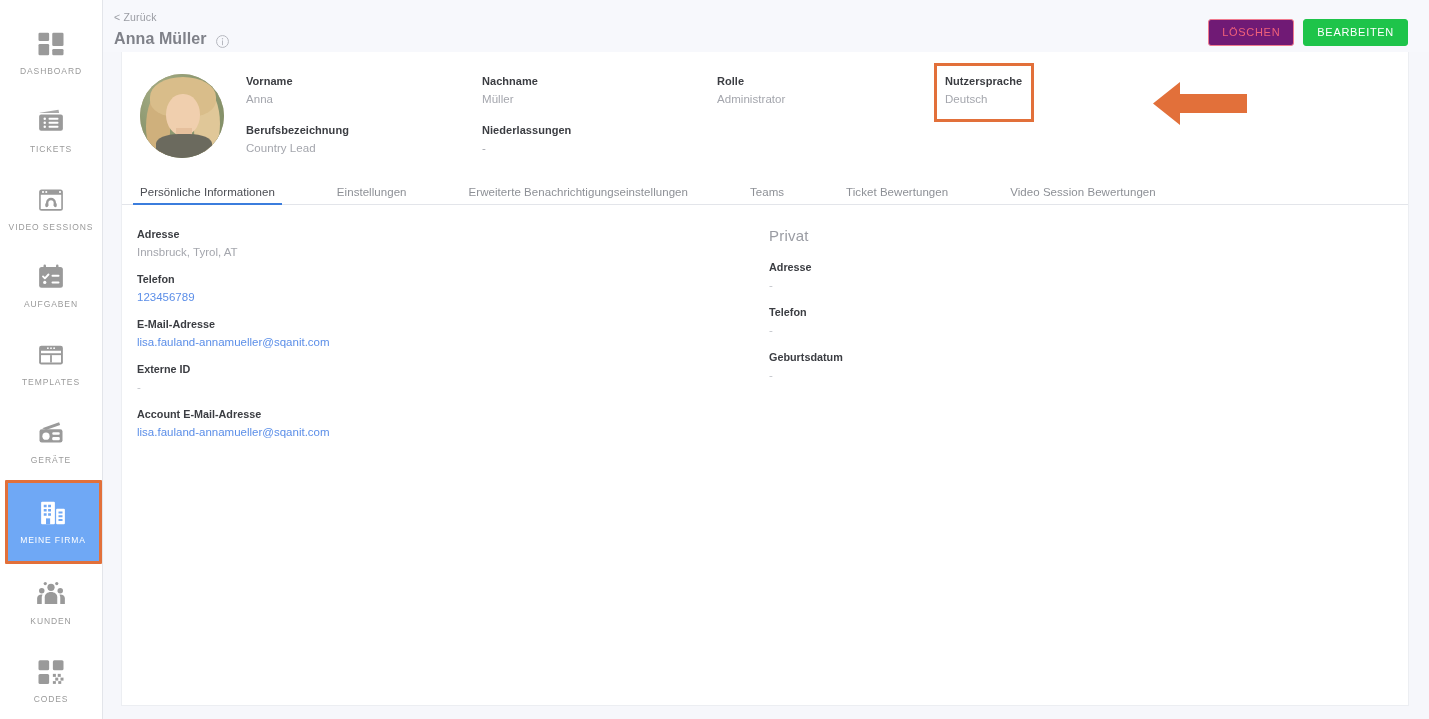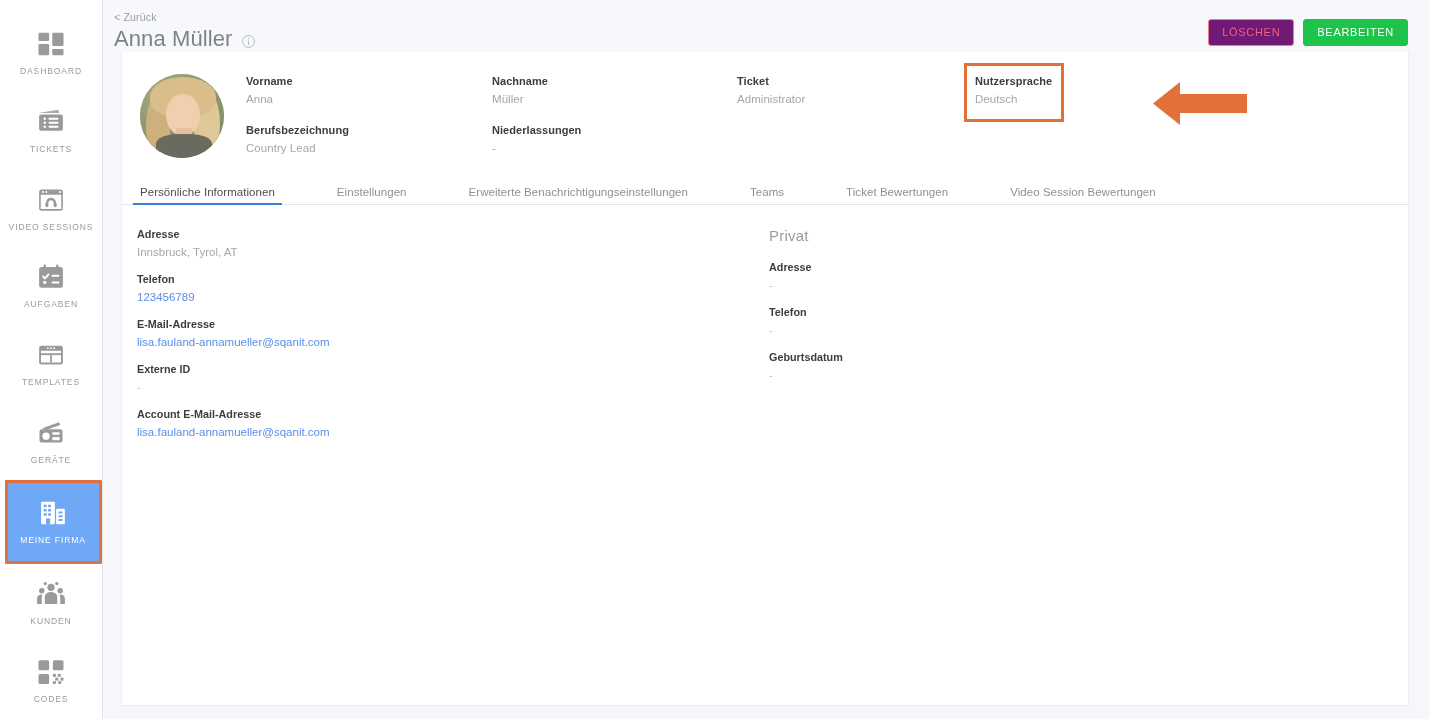--- a/index.html
+++ b/index.html
@@ -68,22 +68,22 @@
   }
   .backlink {
     font-size: 10.5px;
     color: #9a9ca3;
     letter-spacing: 0.2px;
     cursor: pointer;
     display: inline-block;
   }
   .title-row { display: flex; align-items: center; gap: 8px; margin-top: 1px; }
   .page-title {
-    font-size: 22px;
-    font-weight: 400;
+    font-size: 16px;
+    font-weight: 700;
     color: #7f8189;
     letter-spacing: 0.1px;
     line-height: 26px;
   }
   .info-ico { width: 15px; height: 15px; color:#b6b8bf; display:block; margin-top:4px; }
   .info-ico svg { width:100%; height:100%; display:block; }
 
   .head-actions {
     position: absolute;
     right: 21px; top: 19px;
@@ -141,21 +141,20 @@
   .avatar .hairside1 { position:absolute; left:6px; top:20px; width:24px; height:60px; background:#cfb07c; border-radius:60% 20% 40% 50%; }
   .avatar .hairside2 { position:absolute; right:4px; top:16px; width:26px; height:62px; background:#e0c798; border-radius:20% 60% 50% 40%; }
   .avatar .body { position:absolute; left:16px; bottom:0; width:56px; height:24px; background:#6b6a5e; border-radius:40% 40% 0 0; }
   .avatar .neck { position:absolute; left:36px; top:54px; width:16px; height:14px; background:#e6c09d; }
 
   .fields {
     display: flex;
     flex: 1;
     padding-left: 22px;
     position: relative;
-    gap: 10px;
   }
   .field-col { position: relative; }
   .fcol1 { width: 236px; }
   .fcol2 { width: 235px; }
   .fcol3 { width: 228px; }
   .fcol4 { width: 200px; }
   .fgroup { margin-bottom: 15px; }
   .flabel {
     font-size: 11px;
     font-weight: bold;
@@ -447,21 +446,21 @@
               <div class="fvalue">Müller</div>
             </div>
             <div class="fgroup">
               <div class="flabel">Niederlassungen</div>
               <div class="fvalue">-</div>
             </div>
           </div>
 
           <div class="field-col fcol3">
             <div class="fgroup">
-              <div class="flabel">Ticket</div>
+              <div class="flabel">Rolle</div>
               <div class="fvalue">Administrator</div>
             </div>
           </div>
 
           <div class="field-col fcol4">
             <div class="fgroup">
               <div class="flabel">Nutzersprache</div>
               <div class="fvalue">Deutsch</div>
               <div class="lang-box"></div>
             </div>

